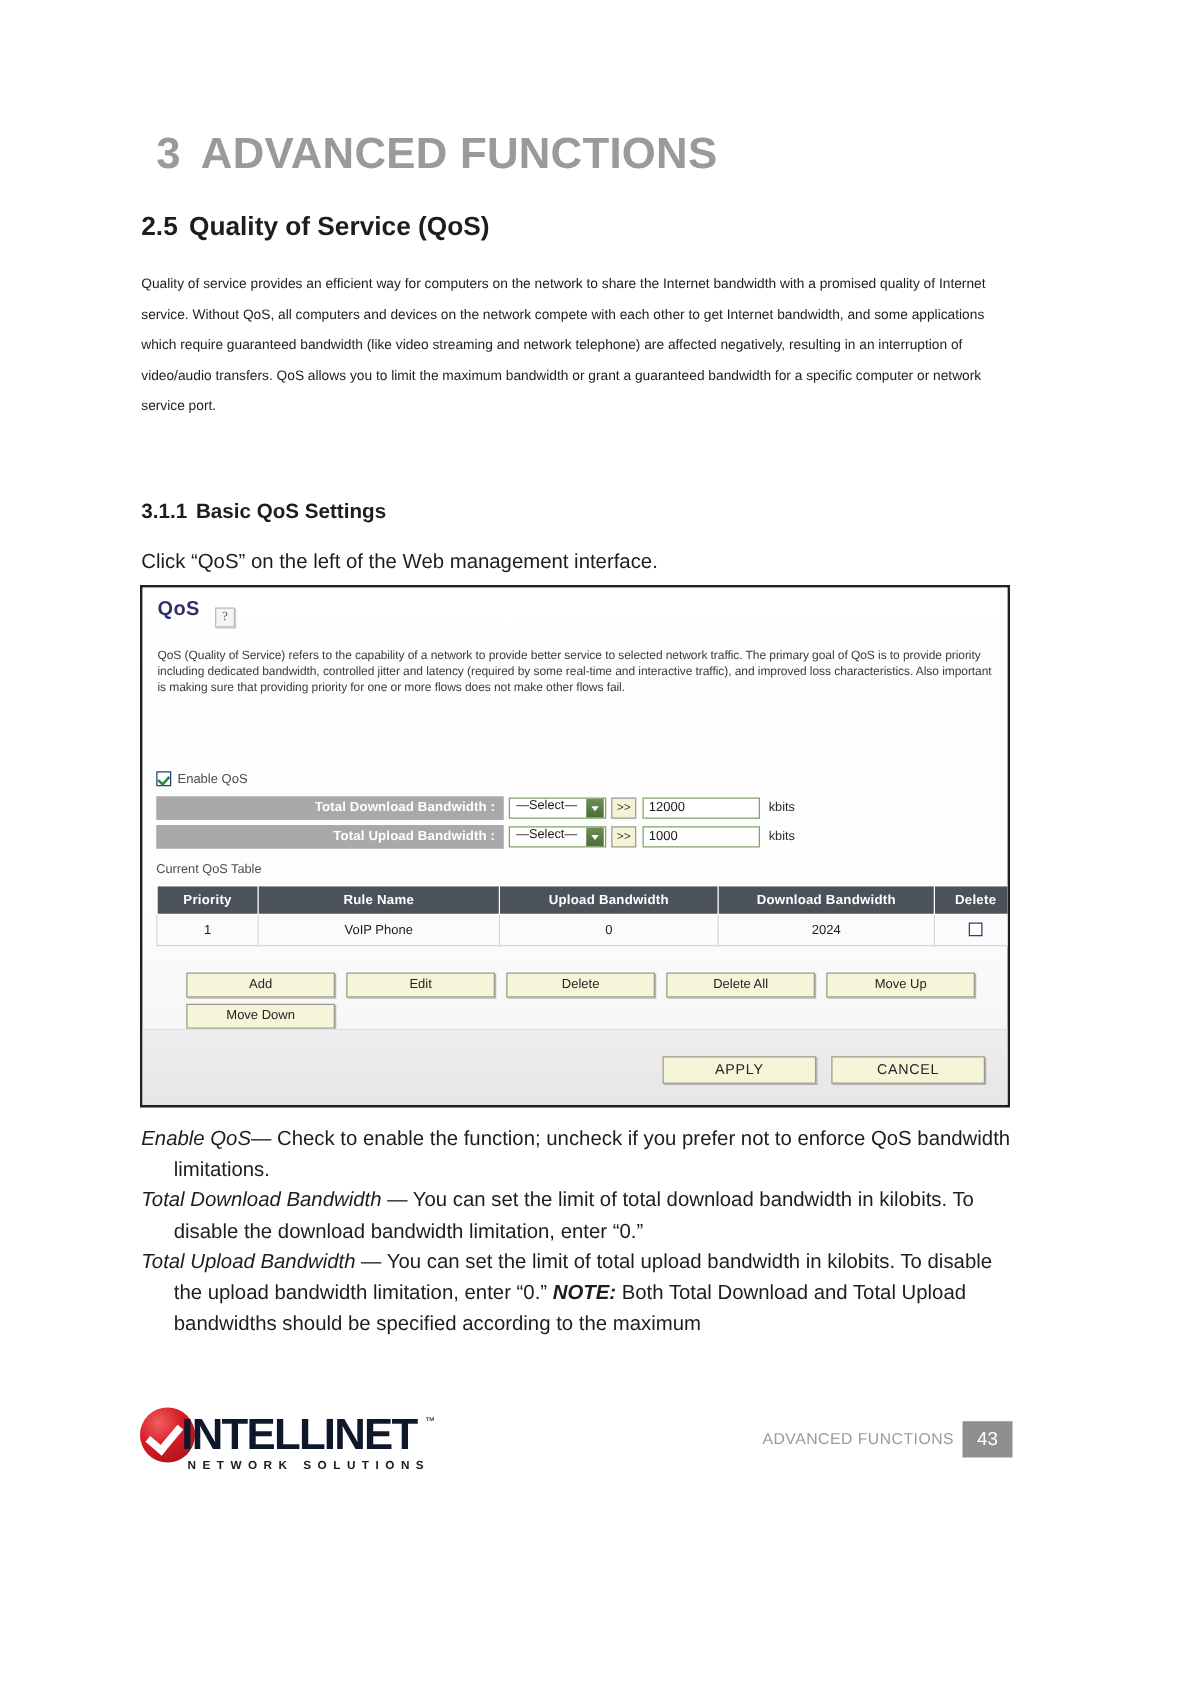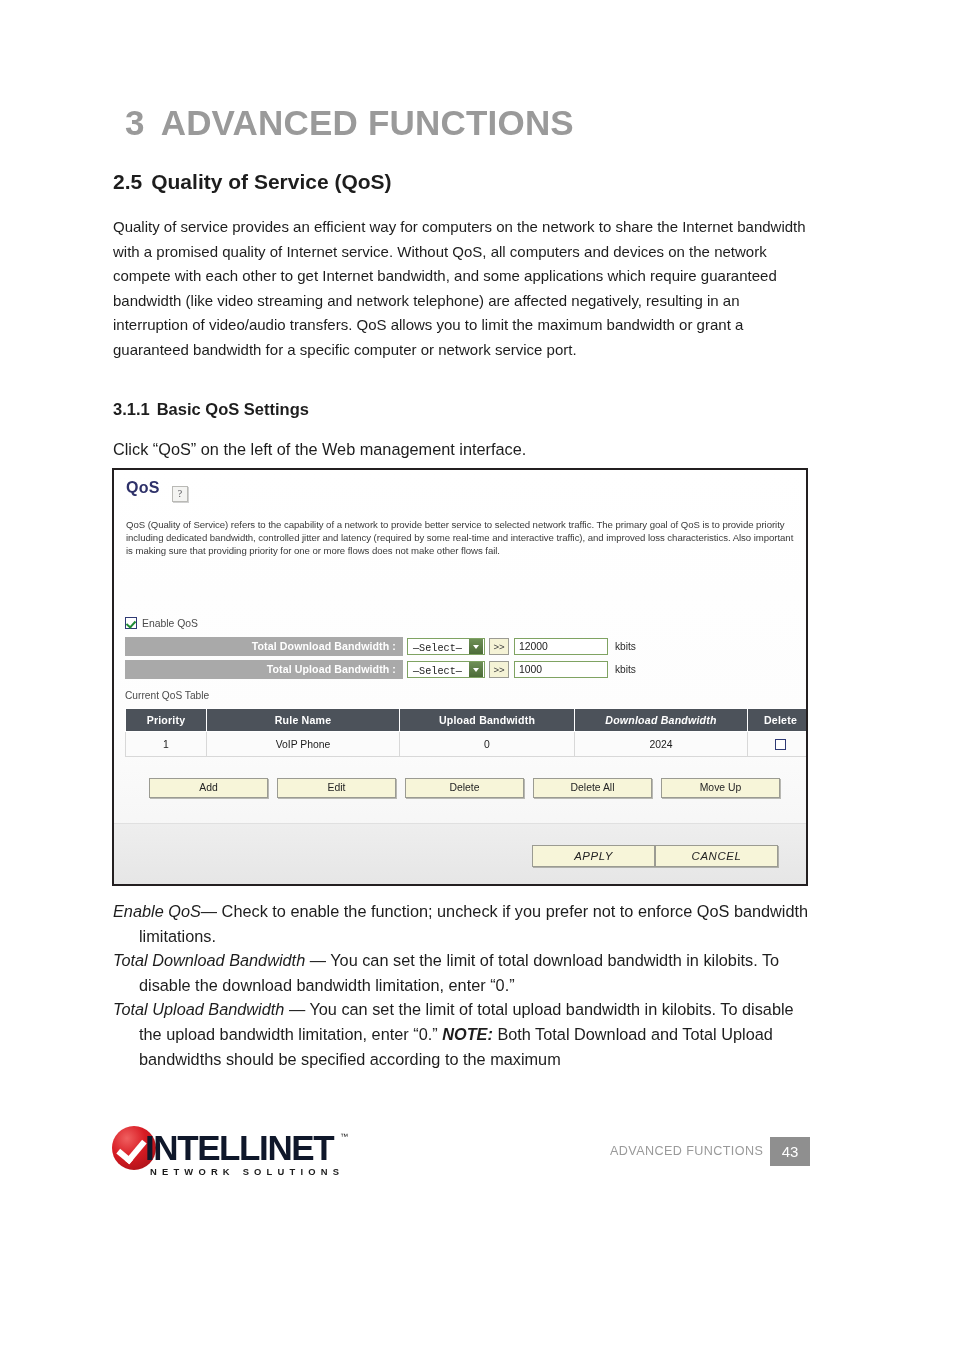--- a/index.html
+++ b/index.html
@@ -56,21 +56,21 @@
     white-space: nowrap;
   }
   .subsection-title .num { margin-right: 7px; }
 
   
   .intro-para {
     position: absolute;
     left: 113px;
     top: 215px;
     width: 697px;
-    font-size: 15px;
+    font-size: 11px;
     line-height: 24.6px;
     color: #1d1d1d;
     text-align: left;
   }
   .click-line {
     position: absolute;
     left: 113px;
     top: 437px;
     width: 700px;
     font-size: 16.3px;
@@ -188,24 +188,23 @@
     box-sizing: border-box;
     letter-spacing: 0.1px;
   }
   .sel-box {
     margin-left: 4px;
     width: 78px;
     height: 17px;
     border: 1px solid #7fa362;
     background: #ffffff;
     display: flex;
-    align-items: flex-end;
+    align-items: flex-start;
     justify-content: space-between;
     box-sizing: border-box;
-    font-family: Liberation Mono, monospace;
   }
   .sel-text {
     font-size: 10.2px;
     color: #1a1a1a;
     padding-left: 5px;
     white-space: nowrap;
   }
   .sel-arrow {
     width: 14px;
     height: 15px;
@@ -282,21 +281,21 @@
     background: #fbfbfb;
     color: #1c1c1c;
     font-size: 10.4px;
     height: 22px;
     text-align: center;
     border: 1px solid #d8d8d8;
   }
   .col-pri { width: 78px; }
   .col-rule { width: 190px; }
   .col-up { width: 172px; }
-  .col-down { width: 170px; font-style: italic; }
+  .col-down { width: 170px; }
   .col-sel { width: 63px; }
   .row-check {
     width: 11px;
     height: 11px;
     border: 1px solid #2f3a74;
     background: #ffffff;
     display: inline-block;
     box-sizing: border-box;
     vertical-align: middle;
   }
@@ -332,25 +331,24 @@
     position: absolute;
     left: 0;
     bottom: 0;
     width: 100%;
     height: 60px;
     background: linear-gradient(180deg,#eeeeee 0%,#e6e6e6 100%);
     border-top: 1px solid #e0e0e0;
   }
   .bottom-btns {
     position: absolute;
-    right: 28px;
+    right: 18px;
     top: 21px;
     display: flex;
-    gap: 0;
-    font-style: italic;
+    gap: 12px;
   }
   .ui-btn-wide {
     width: 123px;
     height: 22px;
     background: #f7f5d9;
     border: 1px solid #9b9b92;
     box-shadow: 1px 1px 0 rgba(120,120,110,0.5);
     font-size: 11.4px;
     line-height: 20px;
     text-align: center;
@@ -539,20 +537,23 @@
       </table>
 
       <div class="btn-area">
         <div class="btn-row">
           <div class="ui-btn">Add</div>
           <div class="ui-btn">Edit</div>
           <div class="ui-btn">Delete</div>
           <div class="ui-btn">Delete All</div>
           <div class="ui-btn">Move Up</div>
         </div>
+        <div class="btn-row">
+          <div class="ui-btn">Move Down</div>
+        </div>
       </div>
 
       <div class="bottom-bar">
         <div class="bottom-btns">
           <div class="ui-btn-wide">APPLY</div>
           <div class="ui-btn-wide">CANCEL</div>
         </div>
       </div>
 
     </div>

